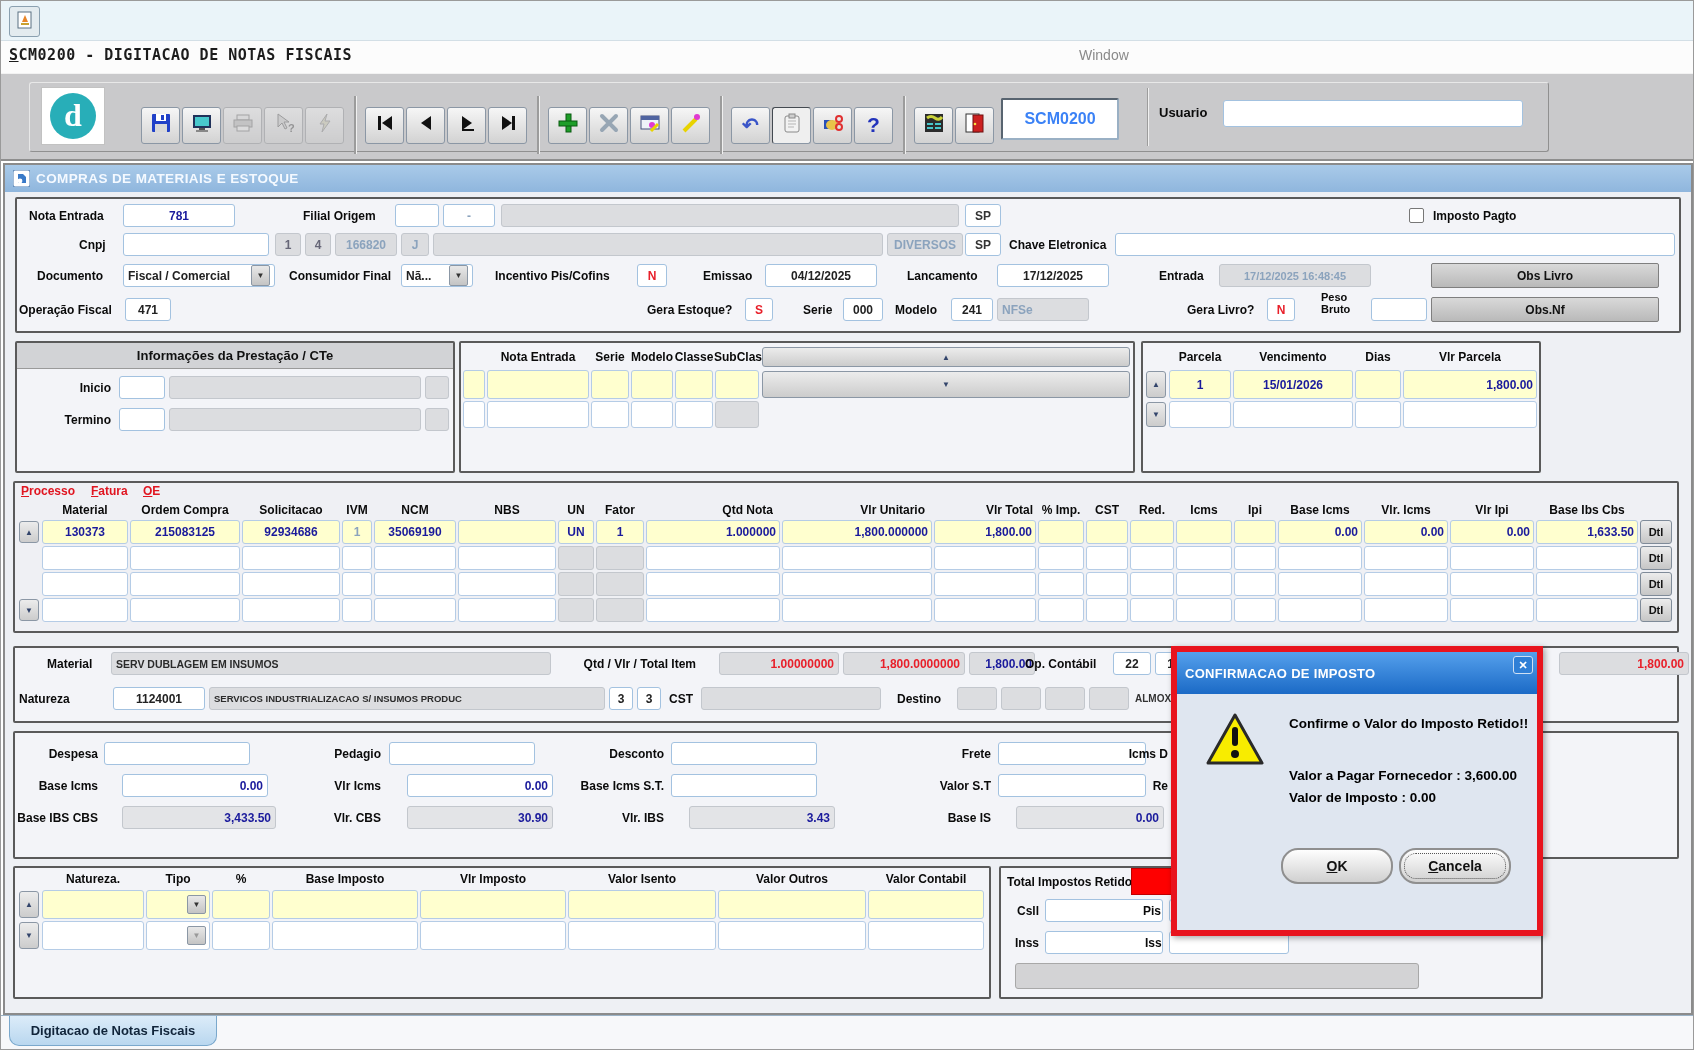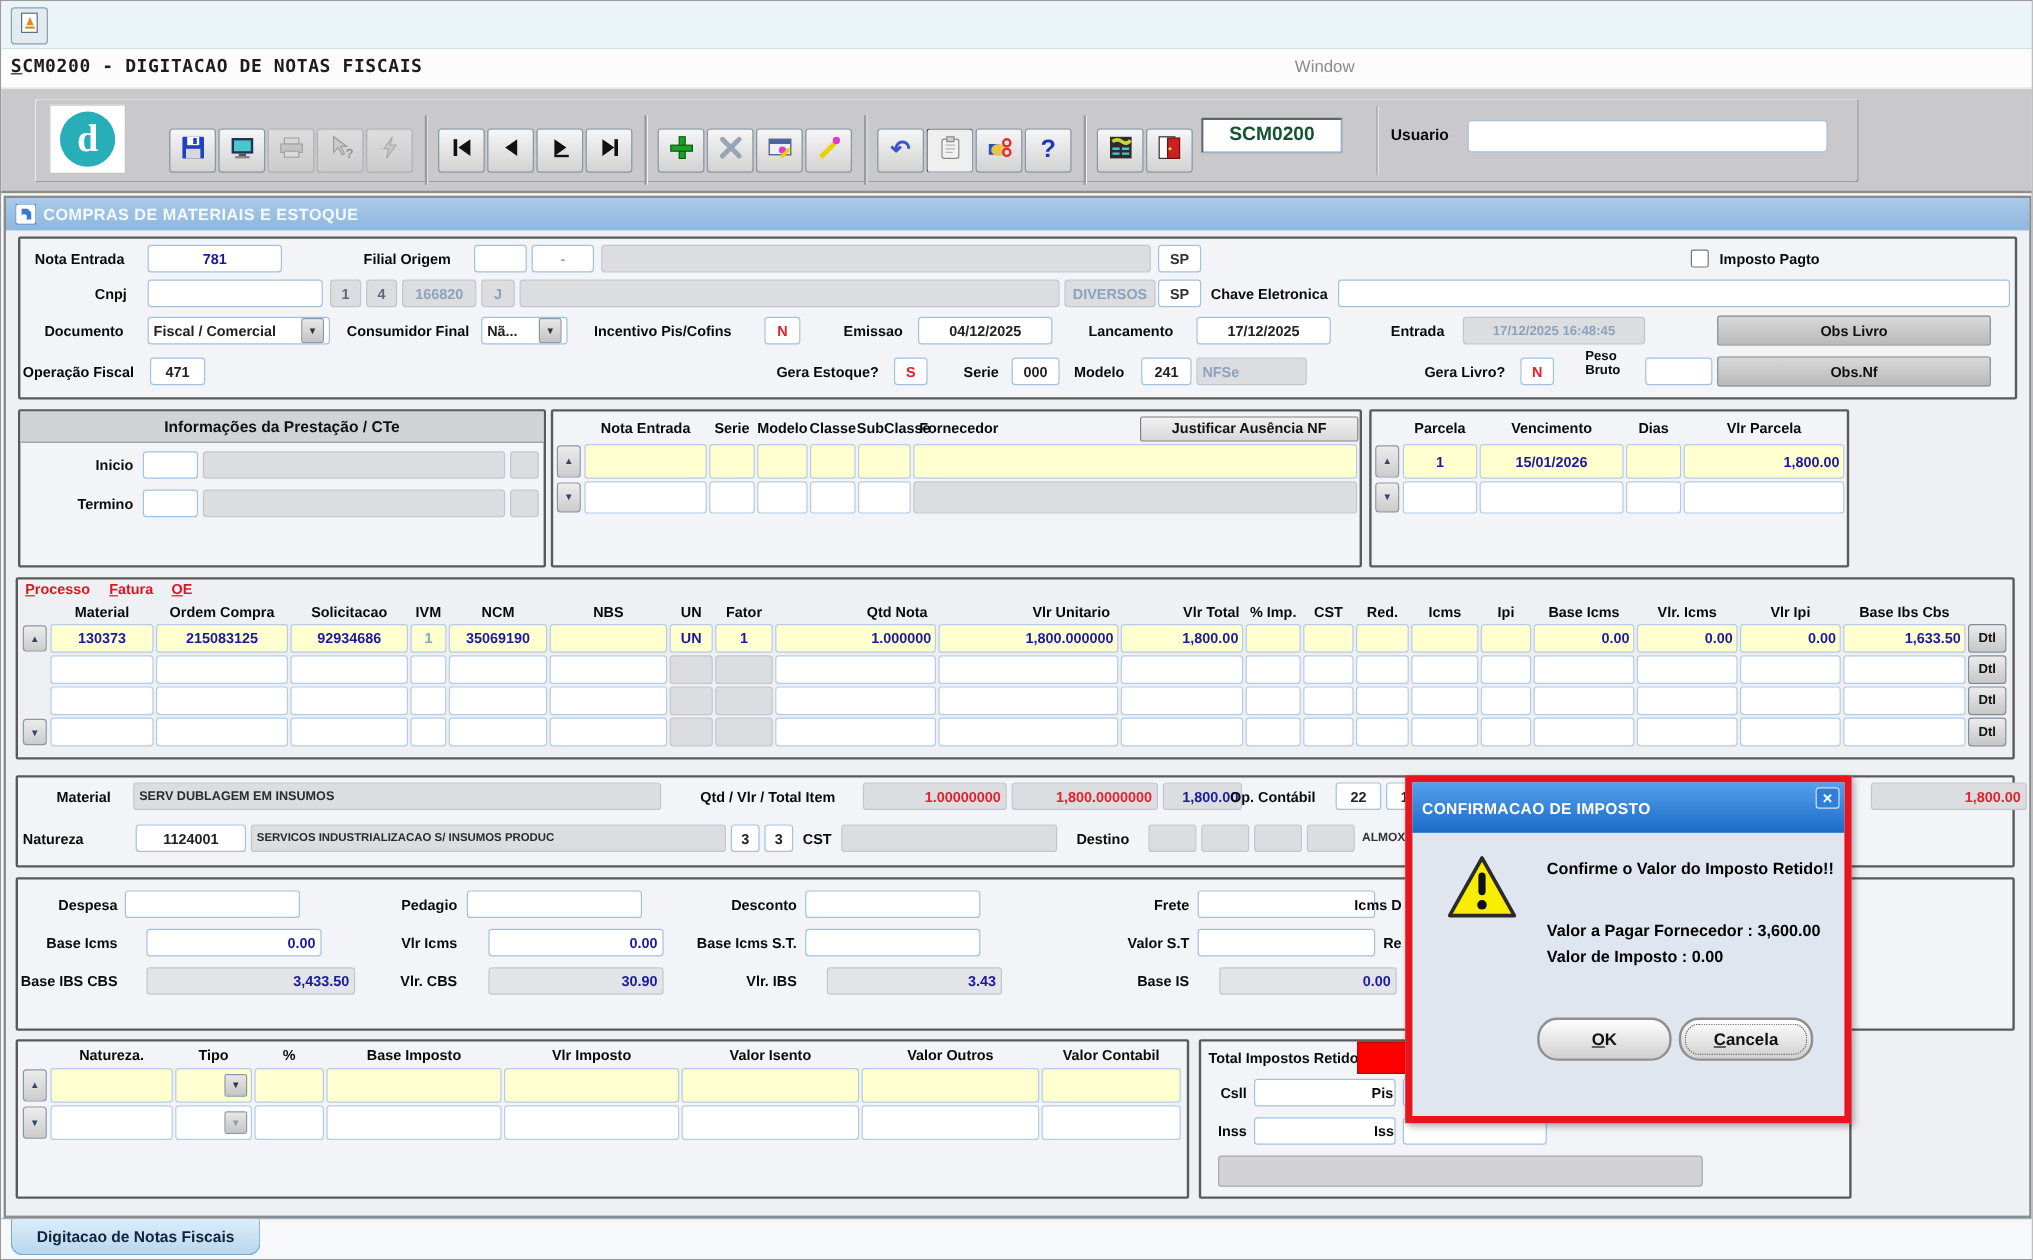--- a/index.html
+++ b/index.html
@@ -194,21 +194,21 @@
         </div>
       <div class="tbtn">
           <span><svg width="22" height="22" viewBox="0 0 22 22">
               <rect x="2" y="2" width="13" height="18" fill="#fff" stroke="#333"></rect>
               <rect x="9" y="3" width="10" height="17" fill="#cc2020" stroke="#701010"></rect>
               <circle cx="11" cy="12" r="1.3" fill="#f8e040"></circle>
             </svg></span>
         </div>
     </div>
 
-    <div class="ab" style="left:1000px;top:24px;width:118px;height:30px;background:#fff;border:2px inset #9ab0c4;border-radius:2px;display:flex;align-items:center;justify-content:center;font-weight:bold;font-size:16px;color:#14532d;">SCM0200</div>
+    <div class="ab" style="left:1000px;top:24px;width:118px;height:42px;background:#fff;border:2px inset #9ab0c4;border-radius:2px;display:flex;align-items:center;justify-content:center;font-weight:bold;font-size:16px;color:#3b82f6;">SCM0200</div>
     <div class="tsep ab" style="left:1138px;top:14px;"></div>
     <div class="lbl" style="left:1158px;top:28px;font-size:13px;">Usuario</div>
     <div class="fld" style="left:1222px;top:26px;width:300px;height:27px;"></div>
   </div>
 
   <div class="ab" style="left:2px;top:162px;width:1690px;height:852px;background:#eef0f4;border:2px solid #8b8b8b;"></div>
 
   <div class="ab" style="left:4px;top:164px;width:1686px;height:27px;background:linear-gradient(#a9cae9,#8fb6dd);display:flex;align-items:center;">
     <span style="margin:0 6px 0 8px;display:inline-flex;">
       <svg width="17" height="17" viewBox="0 0 17 17">
@@ -293,24 +293,20 @@
   <div class="fld g" style="left:424px;top:407px;width:24px;"></div>
 
   <div class="panel" style="left:458px;top:340px;width:676px;height:132px;"></div>
   <div class="grid" style="left:461px;top:344px;width:670px;grid-template-columns:24px 104px 40px 44px 40px 46px 1fr;grid-template-rows:24px 31px 29px;">
     <div class="hc"></div>
     <div class="hc">Nota Entrada</div>
     <div class="hc">Serie</div>
     <div class="hc">Modelo</div>
     <div class="hc">Classe</div>
     <div class="hc">SubClasse</div>
-    <div class="hc" style="display:flex;align-items:center;">
-      <span style="margin-left:6px;">Fornecedor</span>
-      <span class="gbtn" style="position:static;margin-left:auto;width:182px;height:21px;background:linear-gradient(#f2f2f2,#d8d8d8);font-size:12px;">Justificar Ausência NF</span>
-    </div>
     <div class="scr">▲</div>
     <div class="cell y"></div>
     <div class="cell y"></div>
     <div class="cell y"></div>
     <div class="cell y"></div>
     <div class="cell y"></div>
     <div class="cell y"></div>
     <div class="scr">▼</div>
     <div class="cell"></div>
     <div class="cell"></div>
@@ -507,21 +503,21 @@
   <div class="fld rt" style="left:103px;top:773px;width:146px;">0.00</div>
   <div class="lbl r" style="left:310px;top:774px;width:70px;">Vlr Icms</div>
   <div class="fld rt" style="left:388px;top:773px;width:146px;">0.00</div>
   <div class="lbl r" style="left:553px;top:774px;width:110px;">Base Icms S.T.</div>
   <div class="fld" style="left:670px;top:773px;width:146px;"></div>
   <div class="lbl r" style="left:910px;top:774px;width:80px;">Valor S.T</div>
   <div class="fld" style="left:997px;top:773px;width:148px;"></div>
   <div class="lbl r" style="left:1137px;top:774px;width:30px;">Re</div>
 
   <div class="lbl r" style="left:7px;top:806px;width:90px;">Base IBS CBS</div>
-  <div class="fld g rt" style="left:103px;top:805px;width:174px;background:#e3e4e7;padding-left:32px;">3,433.50</div>
+  <div class="fld g rt" style="left:103px;top:805px;width:154px;background:#e3e4e7;padding-left:32px;">3,433.50</div>
   <div class="lbl r" style="left:310px;top:806px;width:70px;">Vlr. CBS</div>
   <div class="fld g rt" style="left:388px;top:805px;width:146px;background:#e3e4e7;">30.90</div>
   <div class="lbl r" style="left:593px;top:806px;width:70px;">Vlr. IBS</div>
   <div class="fld g rt" style="left:670px;top:805px;width:146px;background:#e3e4e7;">3.43</div>
   <div class="lbl r" style="left:910px;top:806px;width:80px;">Base IS</div>
   <div class="fld g rt" style="left:997px;top:805px;width:148px;background:#e3e4e7;">0.00</div>
 
   <div class="panel" style="left:12px;top:865px;width:978px;height:133px;"></div>
   <div class="grid" style="left:16px;top:868px;width:968px;grid-template-columns:24px 104px 66px 60px 148px 148px 150px 150px 1fr;grid-template-rows:20px 31px 31px;">
     <div class="hc"></div>

